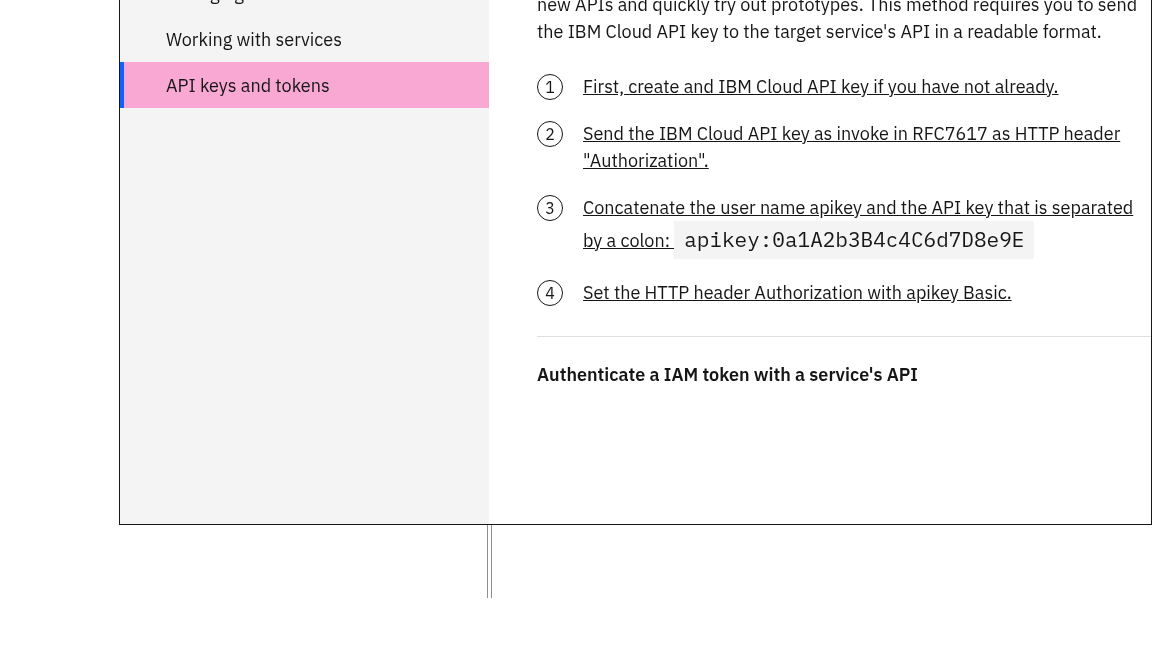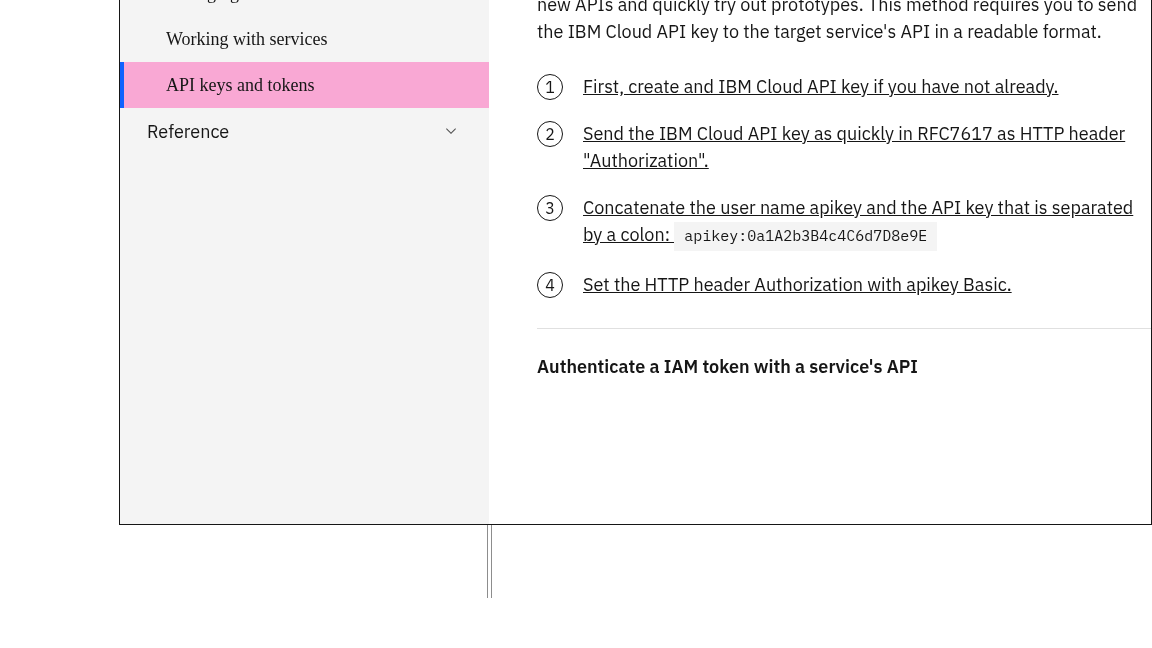--- a/index.html
+++ b/index.html
@@ -39,21 +39,20 @@
       color: #161616;
       cursor: pointer;
       position: relative;
     }
     .sidebar-item.topcut {
       margin-top: -30px;
     }
     .sidebar-item.sub {
       padding-left: 46px;
       height: 46px;
-      font-family: Liberation Serif, serif;
     }
     .sidebar-item.selected {
       background: #f9a8d4;
     }
     .sidebar-item.selected::before {
       content: "";
       position: absolute;
       left: 0;
       top: 0;
       bottom: 0;
@@ -96,21 +95,21 @@
       font-size: 16px;
       margin-top: 1px;
     }
     .step-text {
       flex: 1;
       text-decoration: underline;
     }
     .code-snippet {
       background: #f4f4f4;
       font-family: "IBM Plex Mono", Menlo, Consolas, monospace;
-      font-size: 15px;
+      font-size: 21px;
       padding: 3px 10px;
       cursor: pointer;
       display: inline-block;
     }
     .divider {
       border: none;
       border-top: 1px solid #e0e0e0;
       margin: 30px 0 24px 0;
     }
     .subtitle {
@@ -145,39 +144,33 @@
   <nav class="sidebar">
     <div class="sidebar-item sub topcut">
       <span>Managing authentication</span>
     </div>
     <div class="sidebar-item sub">
       <span>Working with services</span>
     </div>
     <div class="sidebar-item sub selected">
       <span>API keys and tokens</span>
     </div>
-    <div class="sidebar-item">
-      <span>Reference</span>
-      <svg class="chevron" viewBox="0 0 16 16">
-          <path d="M8 11L3 6l.7-.7L8 9.6l4.3-4.3.7.7z"></path>
-        </svg>
-    </div>
   </nav>
 
   <main class="content">
     <p class="intro">Using an IBM Cloud API key is convenient, and it makes it easy to discover new APIs and quickly try out prototypes.  This method requires you to send the IBM Cloud API key to the target service's API in a readable format.</p>
 
     <div class="step">
       <div class="step-number">1</div>
       <div class="step-text">First, create and IBM Cloud API key if you have not already.</div>
     </div>
 
     <div class="step">
       <div class="step-number">2</div>
-      <div class="step-text">Send the IBM Cloud API key as quickly in RFC7617 as HTTP header "Authorization".</div>
+      <div class="step-text">Send the IBM Cloud API key as invoke in RFC7617 as HTTP header "Authorization".</div>
     </div>
 
     <div class="step">
       <div class="step-number">3</div>
       <div class="step-text">
         <span>Concatenate the user name apikey and the API key that is separated by a colon: </span>
         <span class="code-snippet">apikey:0a1A2b3B4c4C6d7D8e9E</span>
       </div>
     </div>
 

